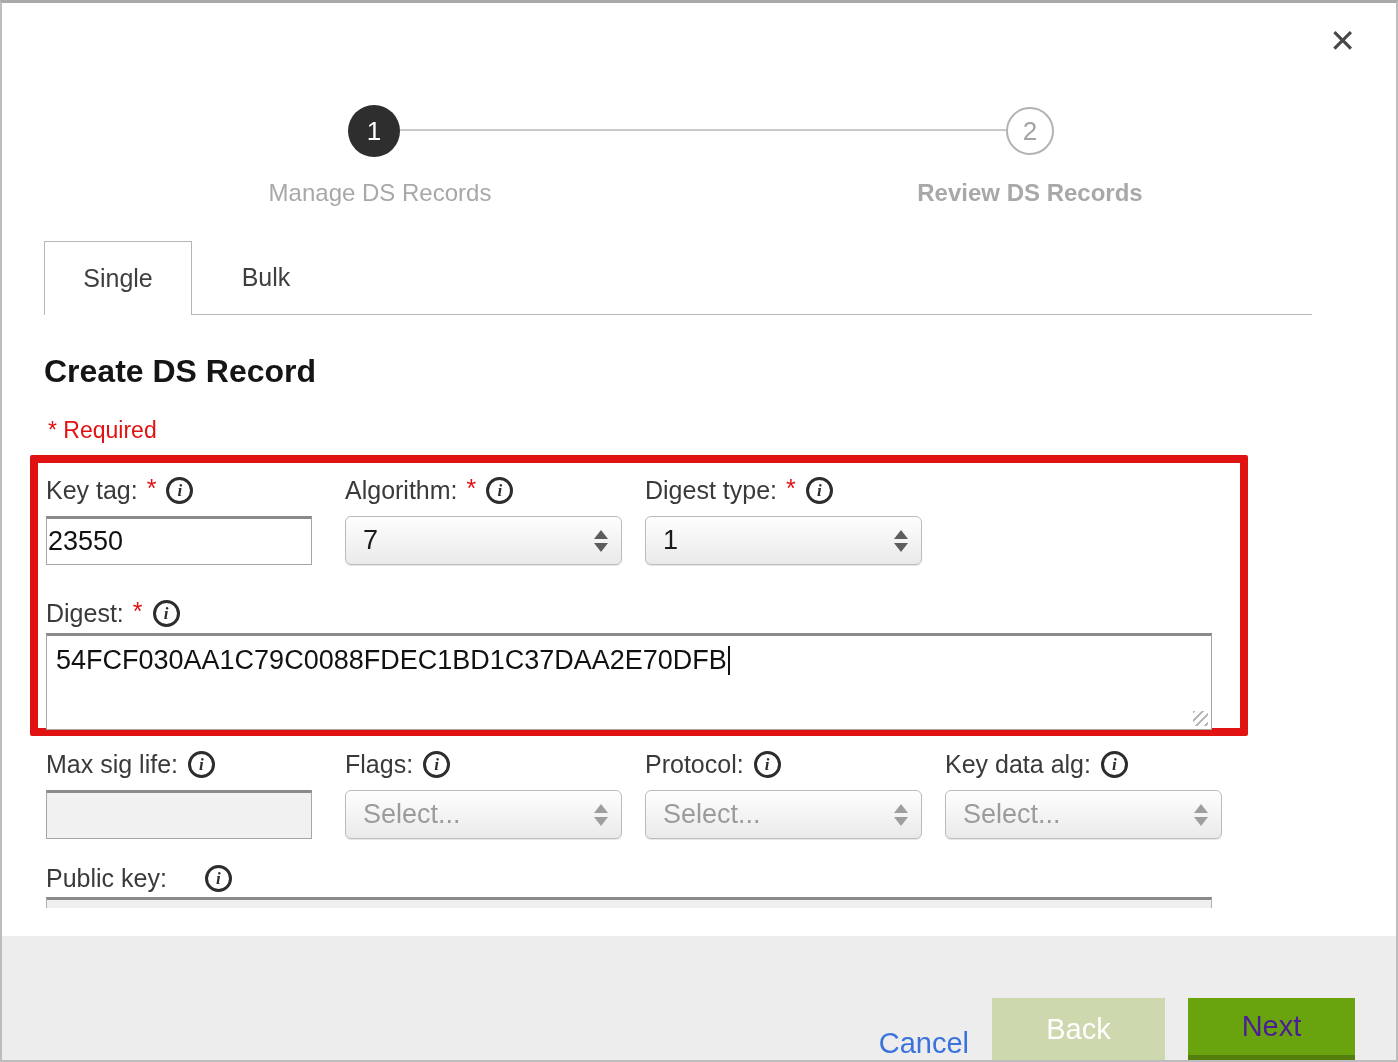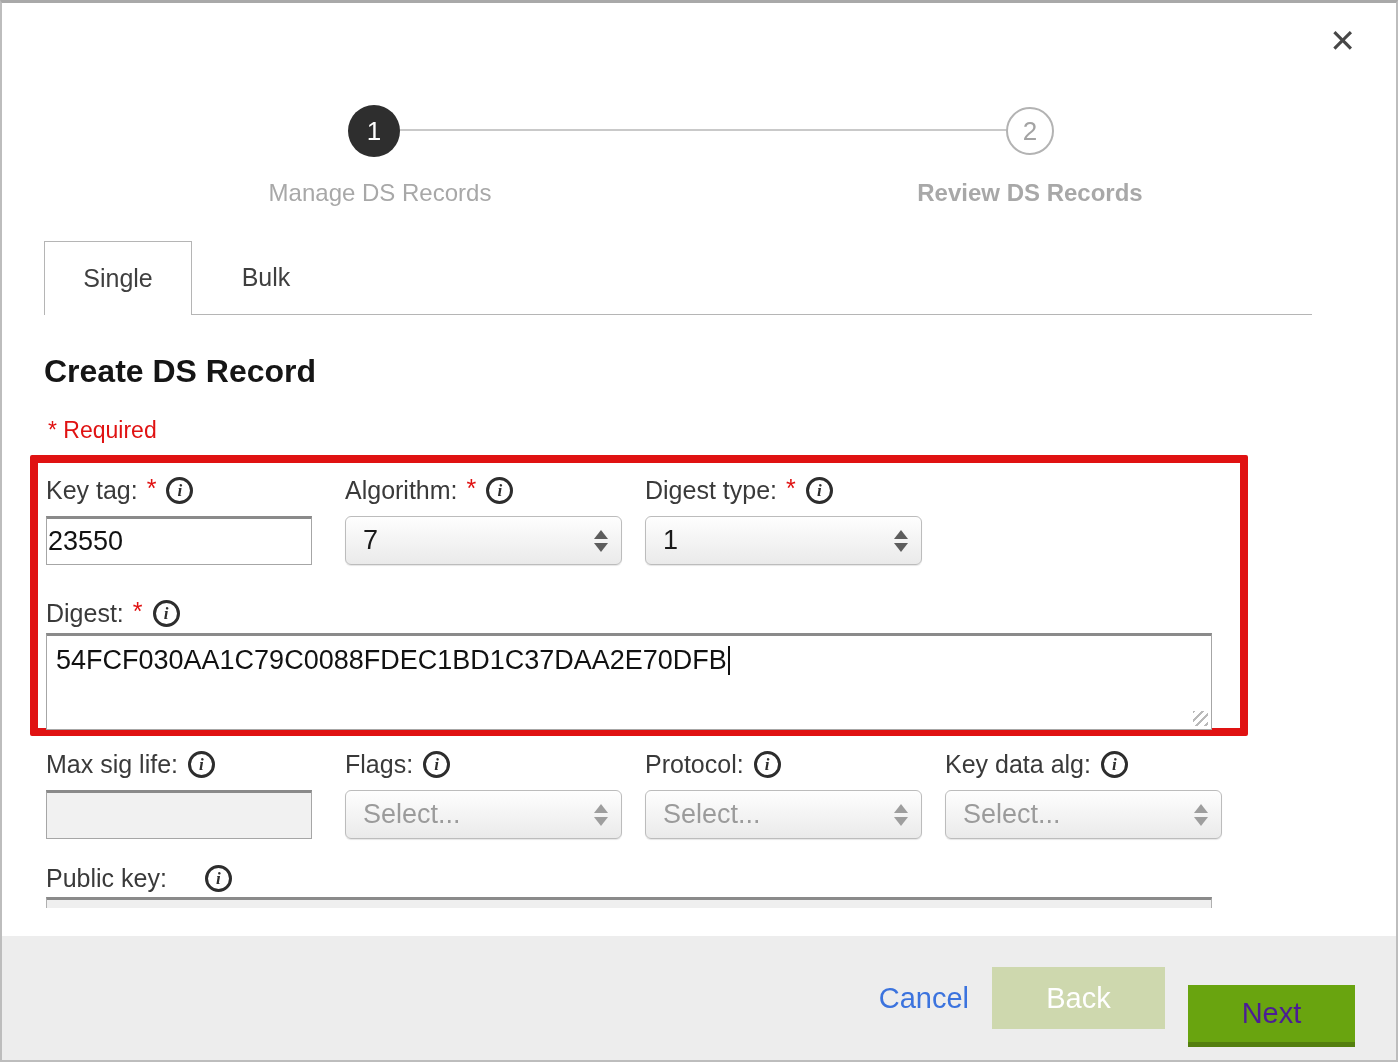--- a/index.html
+++ b/index.html
@@ -85,21 +85,21 @@
   .pk-label { position:absolute; left:44px; top:855px;gap:28px; }
   .pk-sliver {
     position:absolute; left:44px; top:894px; box-sizing:border-box; width:1166px; height:11px;
     border-left:1px solid #b0b0b0; border-right:1px solid #b0b0b0; border-top:3px solid #8a8a8a;
     background:#efefef;
   }
 
   
   .footer {
     position:absolute; left:0; right:0; bottom:0; height:124px; background:#ededed;
-    display:flex; align-items:center; justify-content:flex-end; padding-right:41px; box-sizing:border-box;
+    display:flex; align-items:flex-end; justify-content:flex-end; padding-right:41px; box-sizing:border-box;
   }
   .cancel-link { font-size:29px; color:#3b73de; margin-right:23px; cursor:pointer; }
   .btn { height:62px; display:flex; align-items:center; justify-content:center; font-size:29px; box-sizing:border-box; cursor:pointer; }
   .btn-back { width:173px; background:#ced8ae; color:#ffffff; margin-right:23px; }
   .btn-next { width:167px; background:#69a40f; border-bottom:5px solid #547f0e; color:#4c1d95;margin-top:36px; }
 </style>
 </head>
 <body>
 
 <div class="modal">

